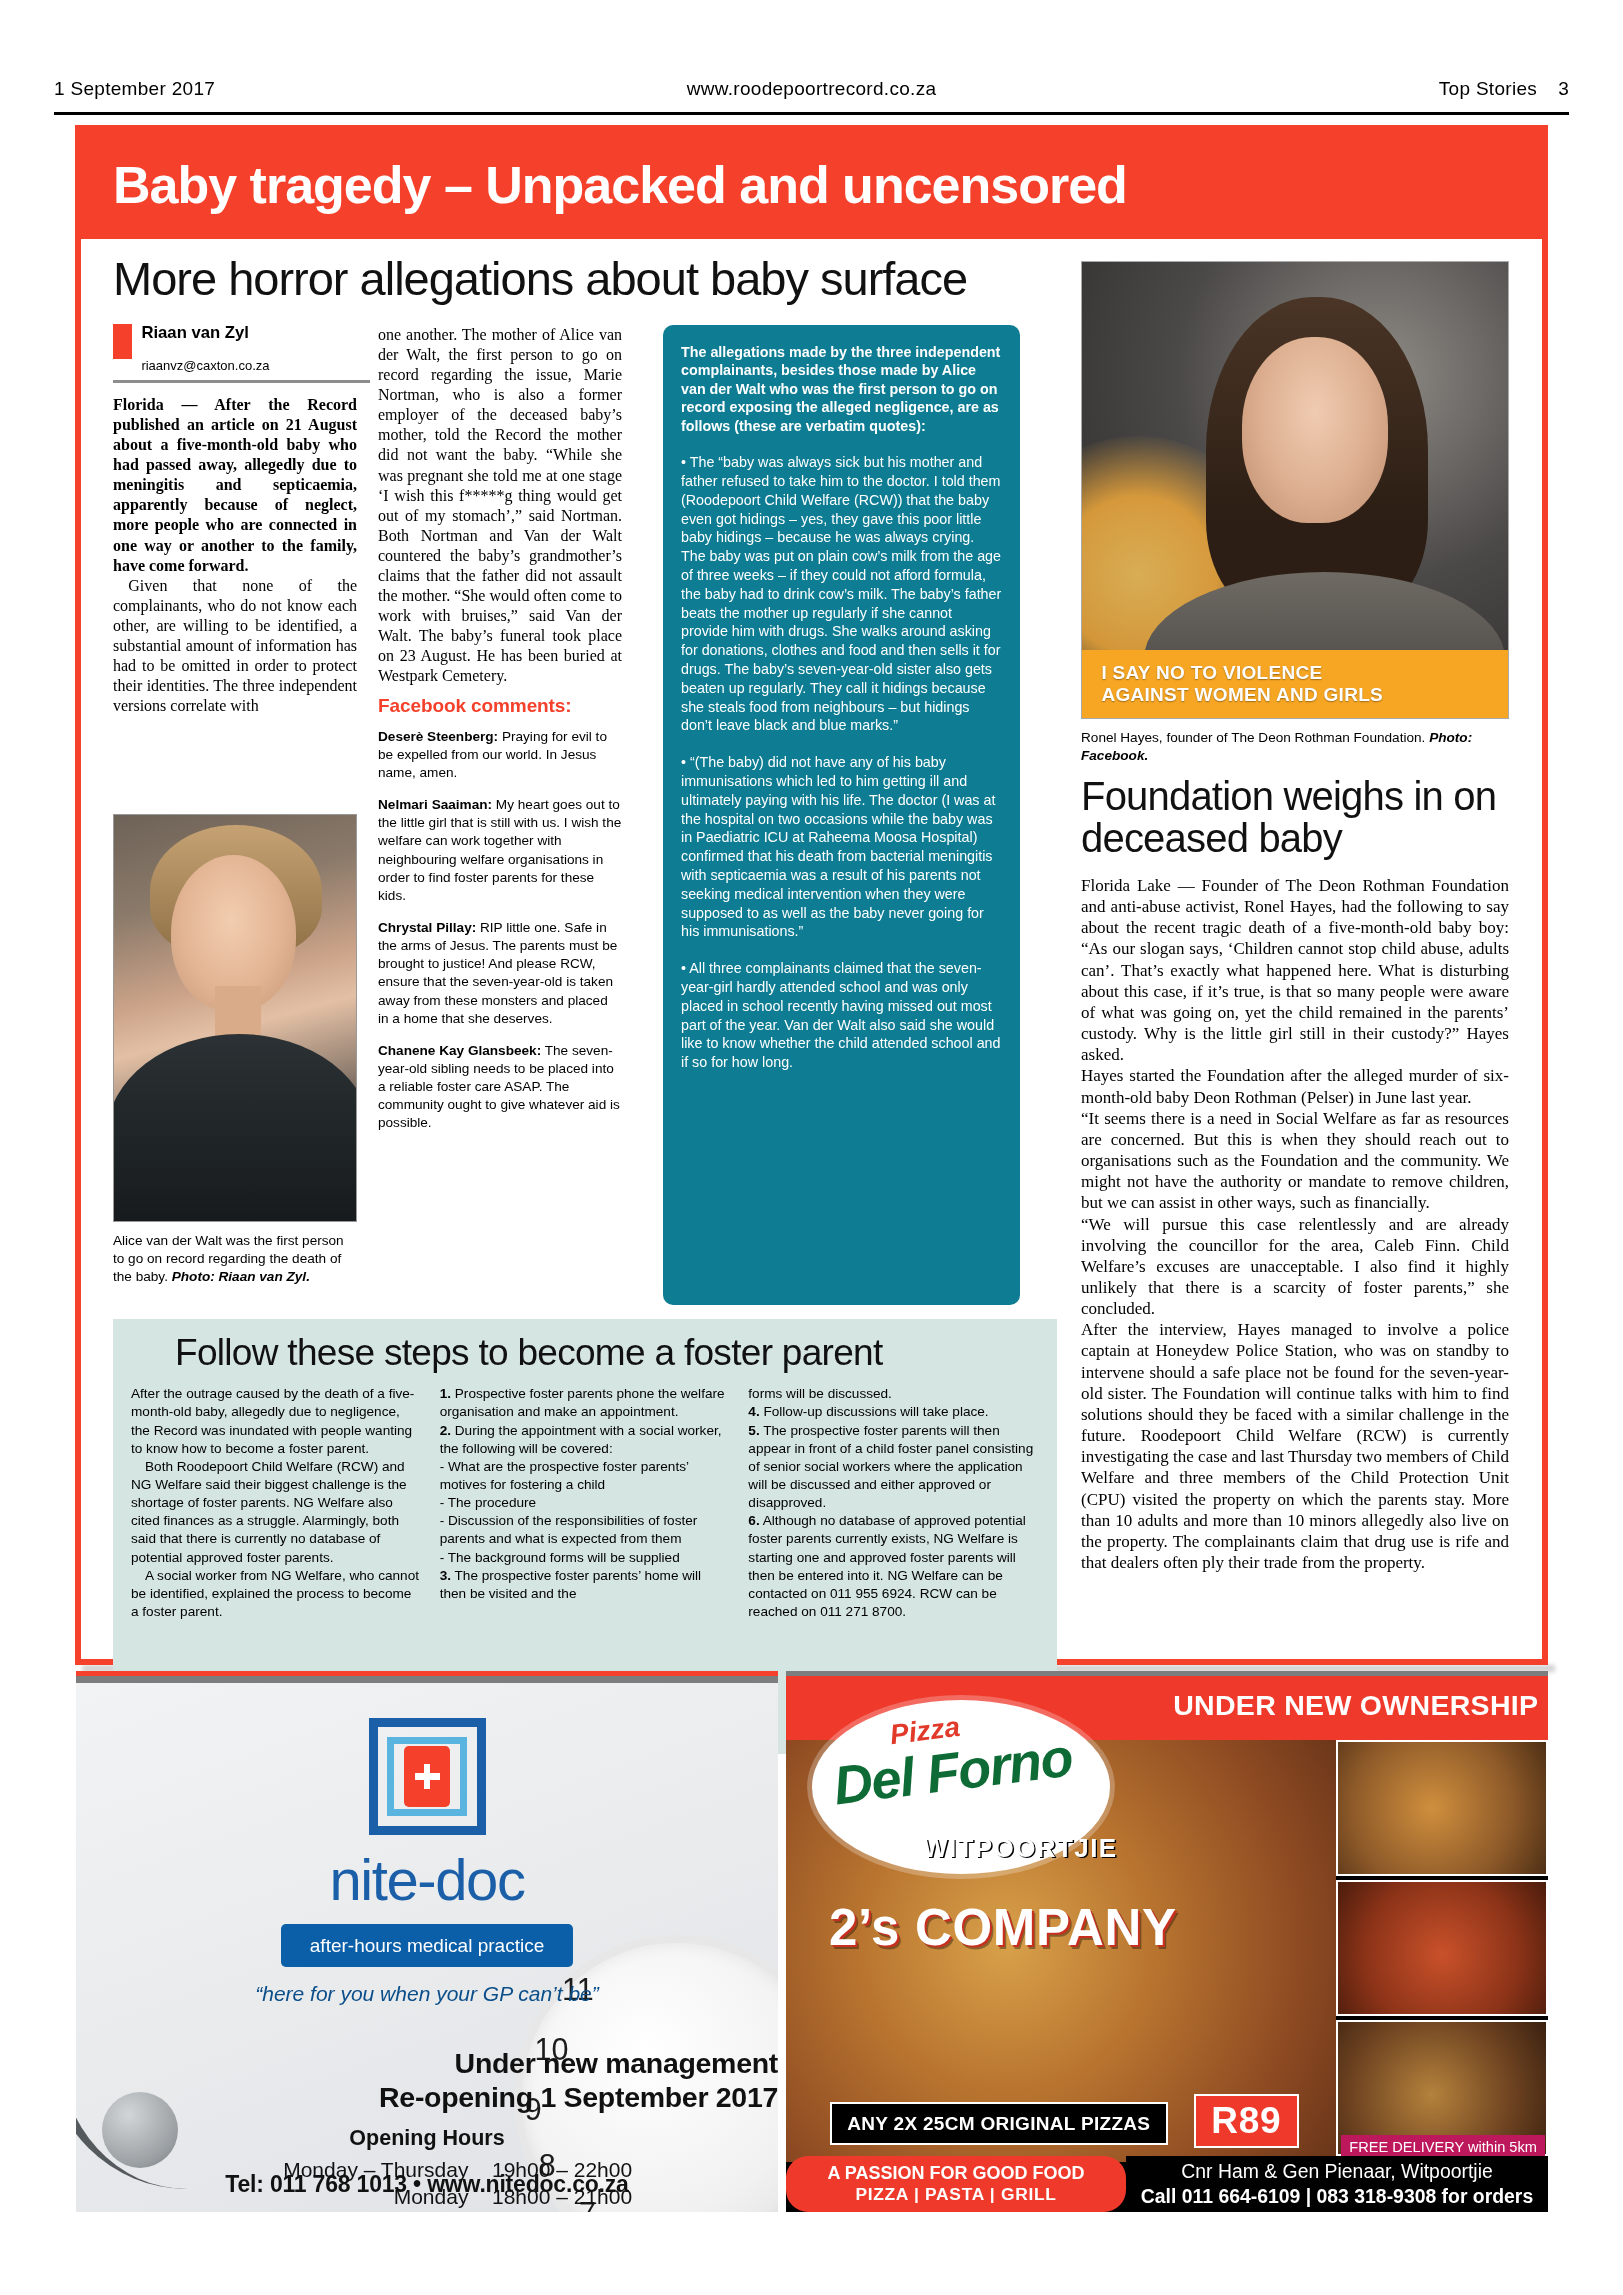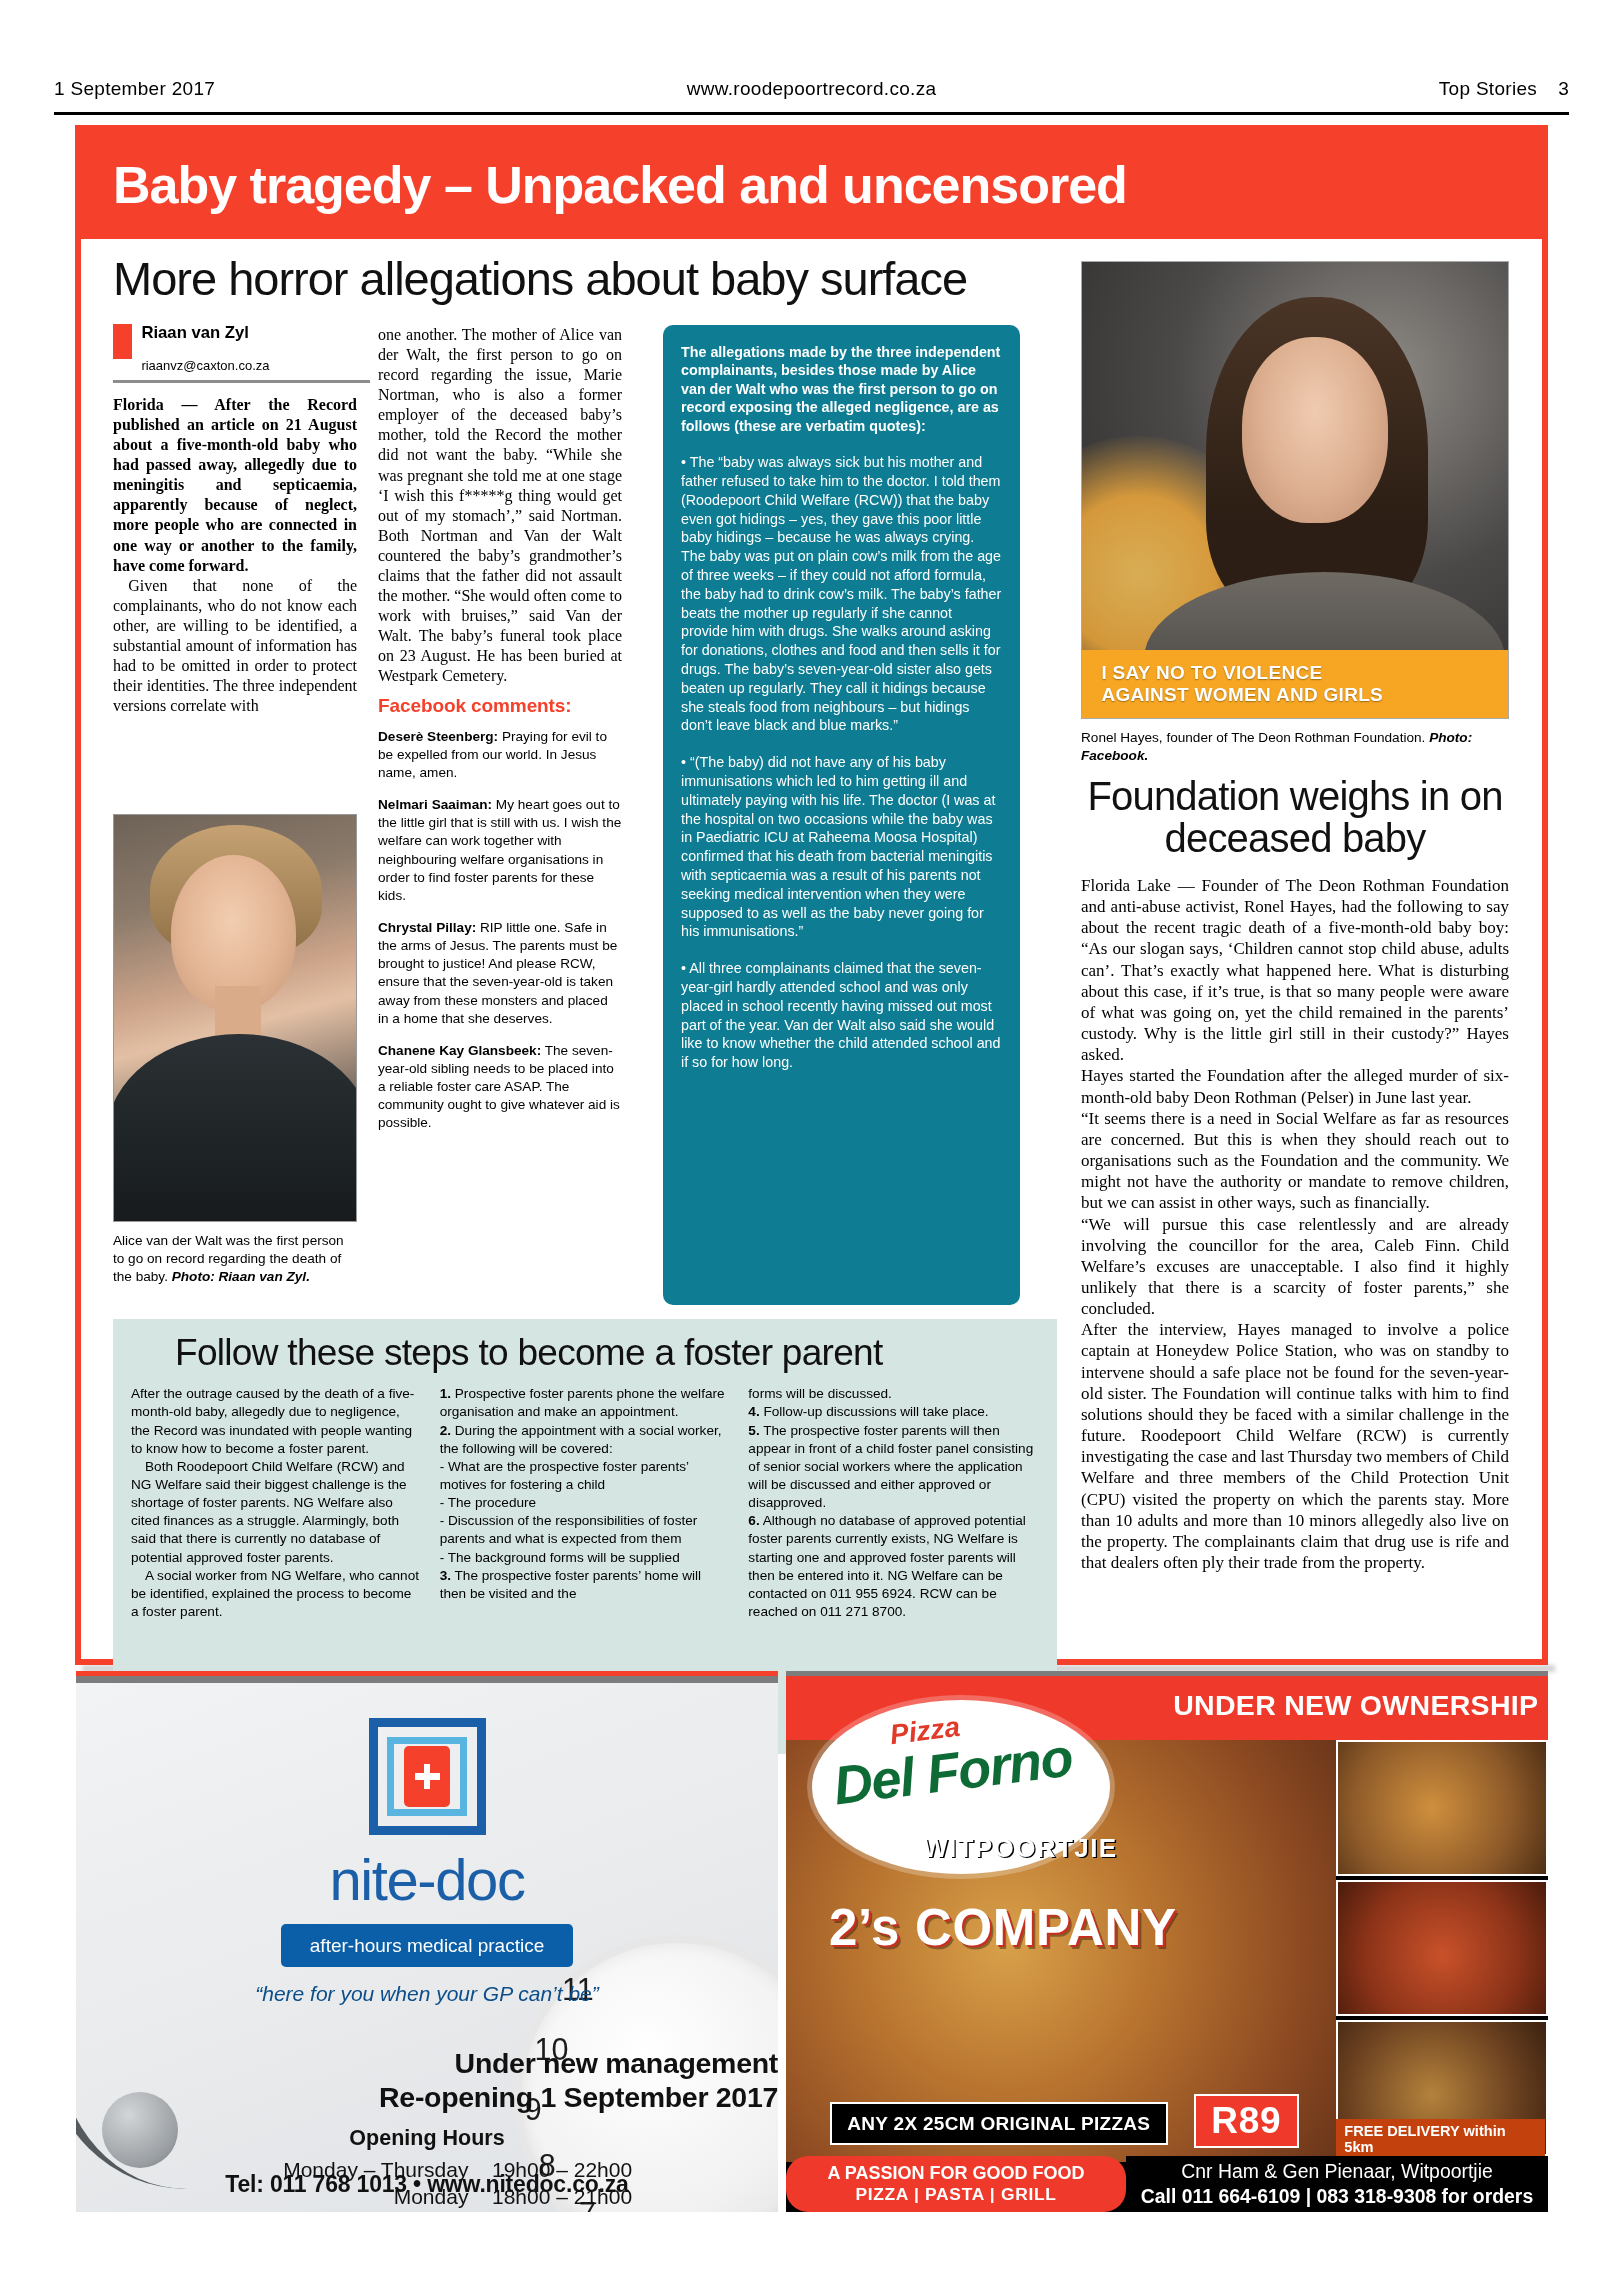--- a/index.html
+++ b/index.html
@@ -258,21 +258,20 @@
   #caption-ronel { position:absolute; left:1000px; top:598px; width:428px; }
 
   .sub-head {
     position:absolute;
     left:1000px; top: 644px;
     width: 428px;
     font-size: 40px;
     line-height: 1.05;
     letter-spacing:-0.8px;
     color:#111;
-    text-align:center;
   }
   #col3 { left: 1000px; top: 744px; width: 428px; }
   #col3 .serif { font-size: 17px; line-height:1.245; }
 
   
   .foster-box {
     position:absolute;
     left: 32px; top: 1188px;
     width: 944px; height: 435px;
     background: #d5e5e2;
@@ -435,21 +434,21 @@
     background:#ef3a2b; color:#fff; font-weight:bold; font-size:37px;
     padding: 4.2px 15.3px; border: 2.8px solid #fff; letter-spacing:0.7px;
   }
   .pz-side { position:absolute; right: 0; top: 64px; width: 212px; height: 422px; }
   .pz-thumb { position:absolute; left:0; width: 212px; height: 136px; border:2.1px solid #fff; }
   .pz-t1 { top:0;   background: radial-gradient(circle at 45% 50%, #cf8f3d 0%, #8e5a29 60%, #4e2f15 100%); }
   .pz-t2 { top:140px; background: radial-gradient(circle at 50% 55%, #c9512a 0%, #8c3318 60%, #4a1c0c 100%); }
   .pz-t3 { top:280px; background: radial-gradient(circle at 45% 55%, #b4823c 0%, #6d4220 60%, #3a2110 100%); }
   .pz-delivery {
     position:absolute; right: 2.8px; bottom: 2.8px;
-    background:#c2410c; color:#fff; font-weight:bold; font-size:14.6px;
+    background:#be185d; color:#fff; font-weight:normal; font-size:14.6px;
     padding: 4.2px 8.3px;
   }
   .pz-footL {
     position:absolute; left:0; bottom:0; width: 340px; height: 56px;
     background:#ef3a2b; color:#fff;
     display:flex; flex-direction:column; align-items:center; justify-content:center;
     font-weight:bold; line-height:1.25;border-radius:22px;
   }
   .pz-footL .l1 { font-size:18px; }
   .pz-footL .l2 { font-size:17.4px; letter-spacing:0.7px; }

